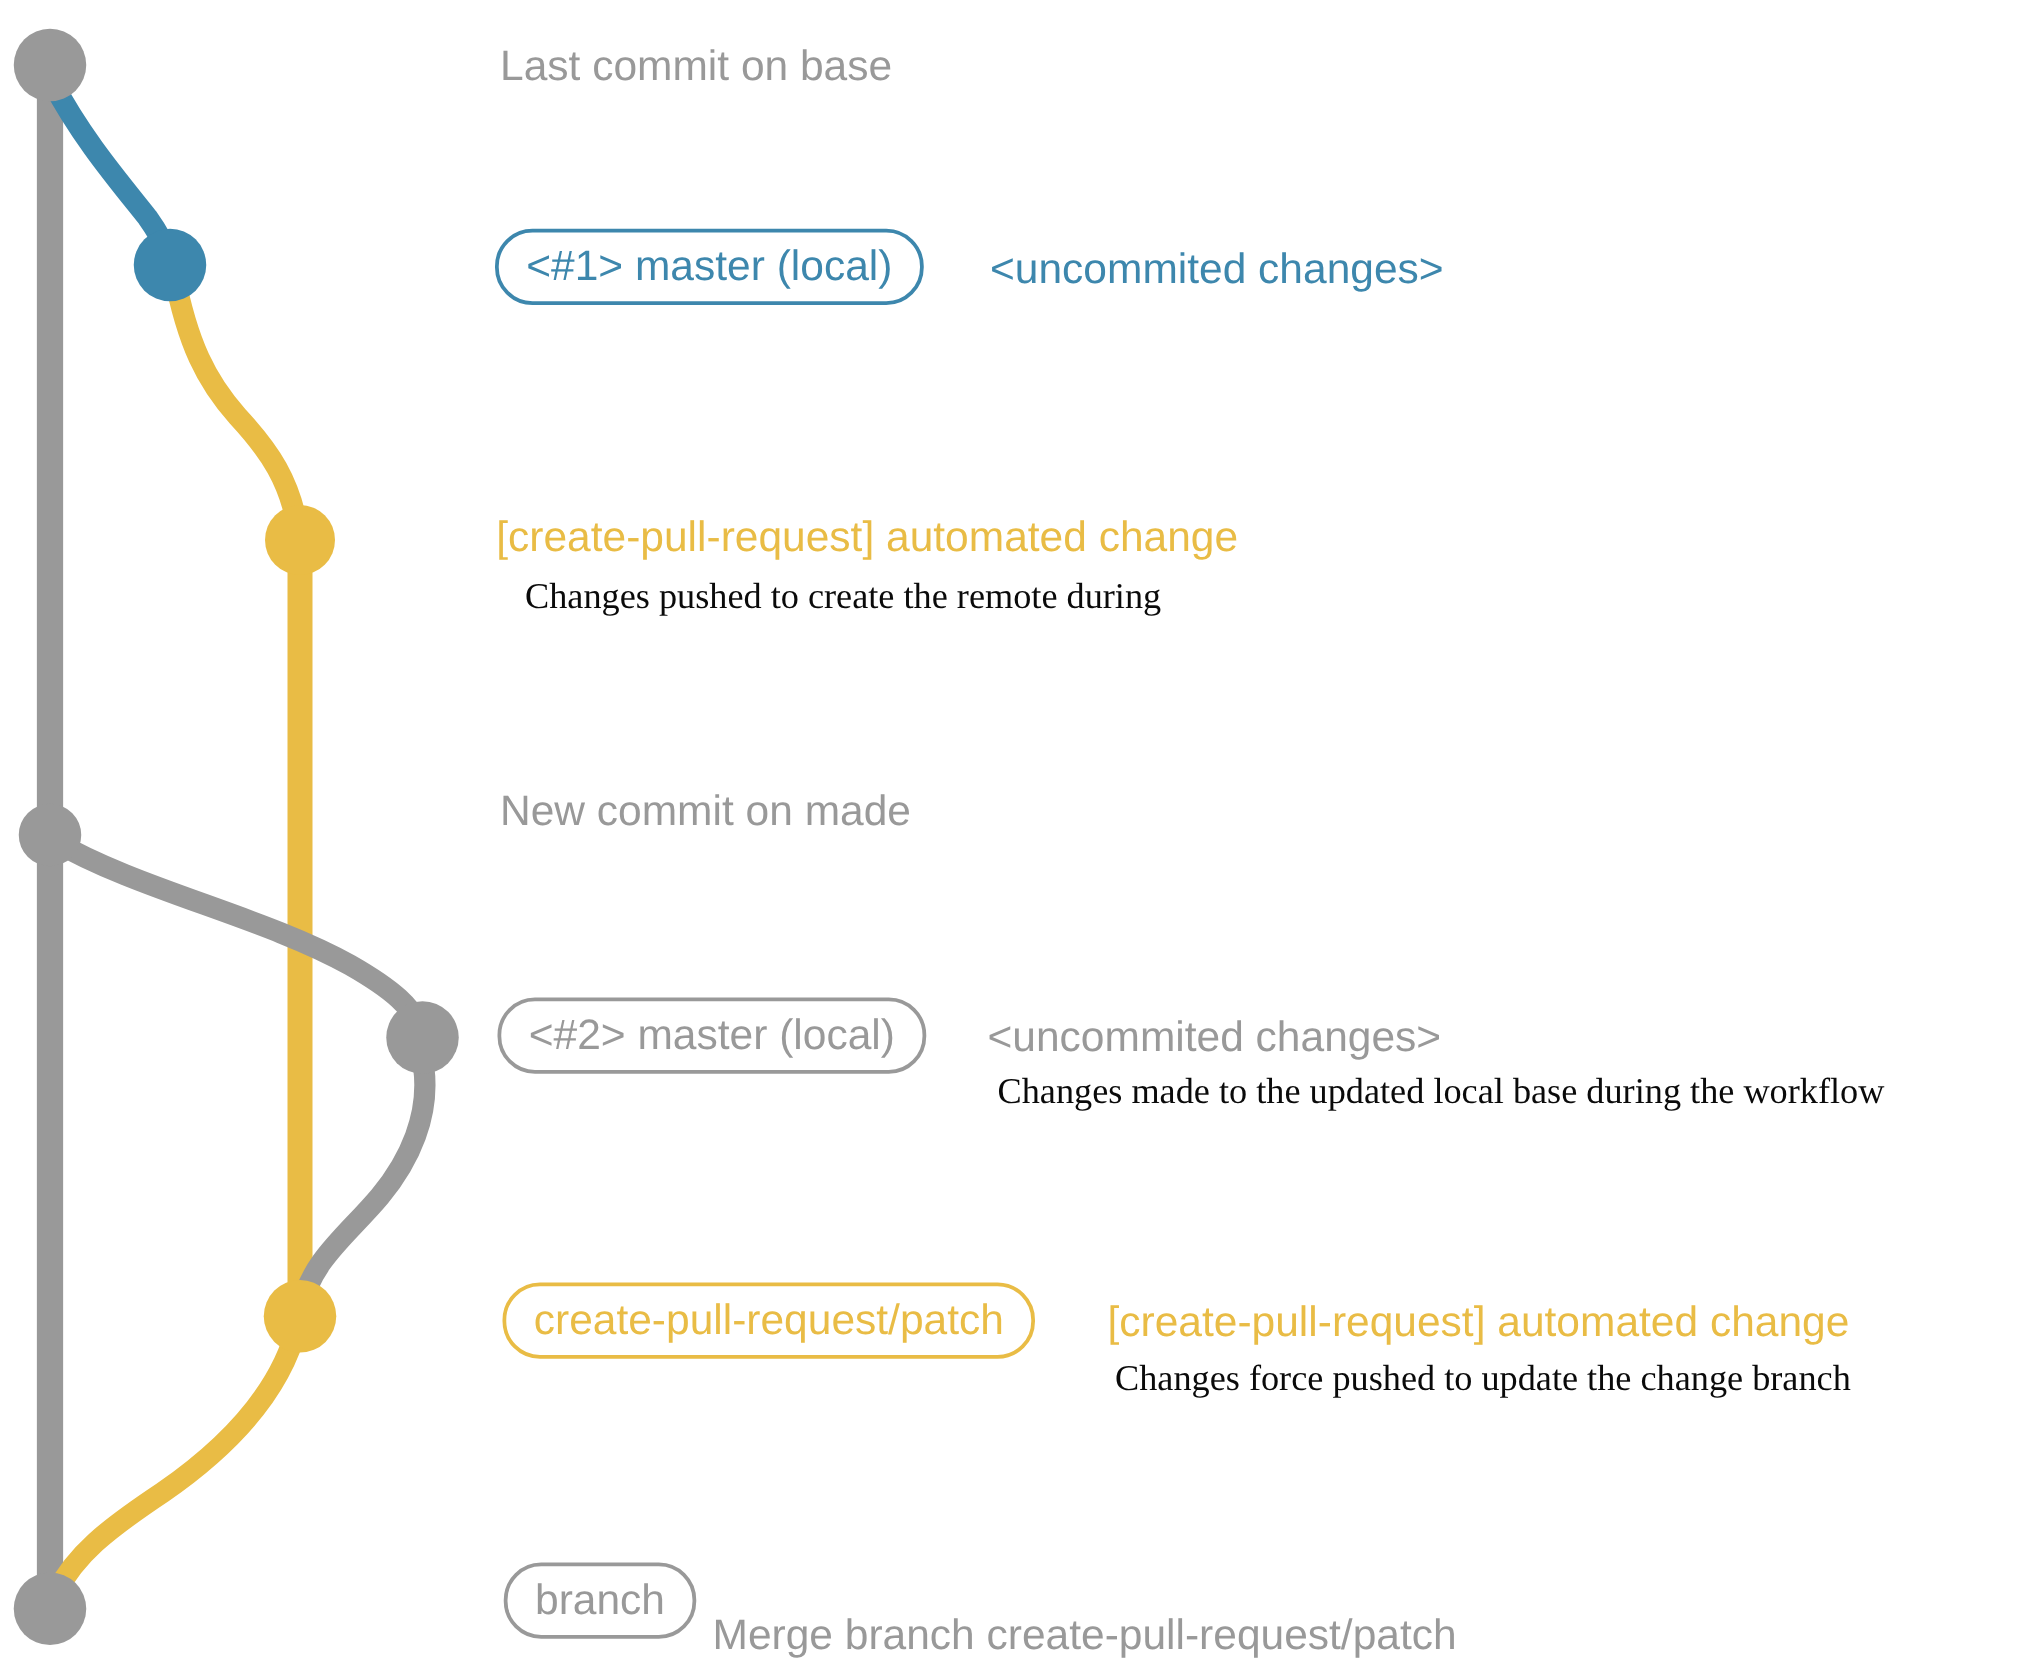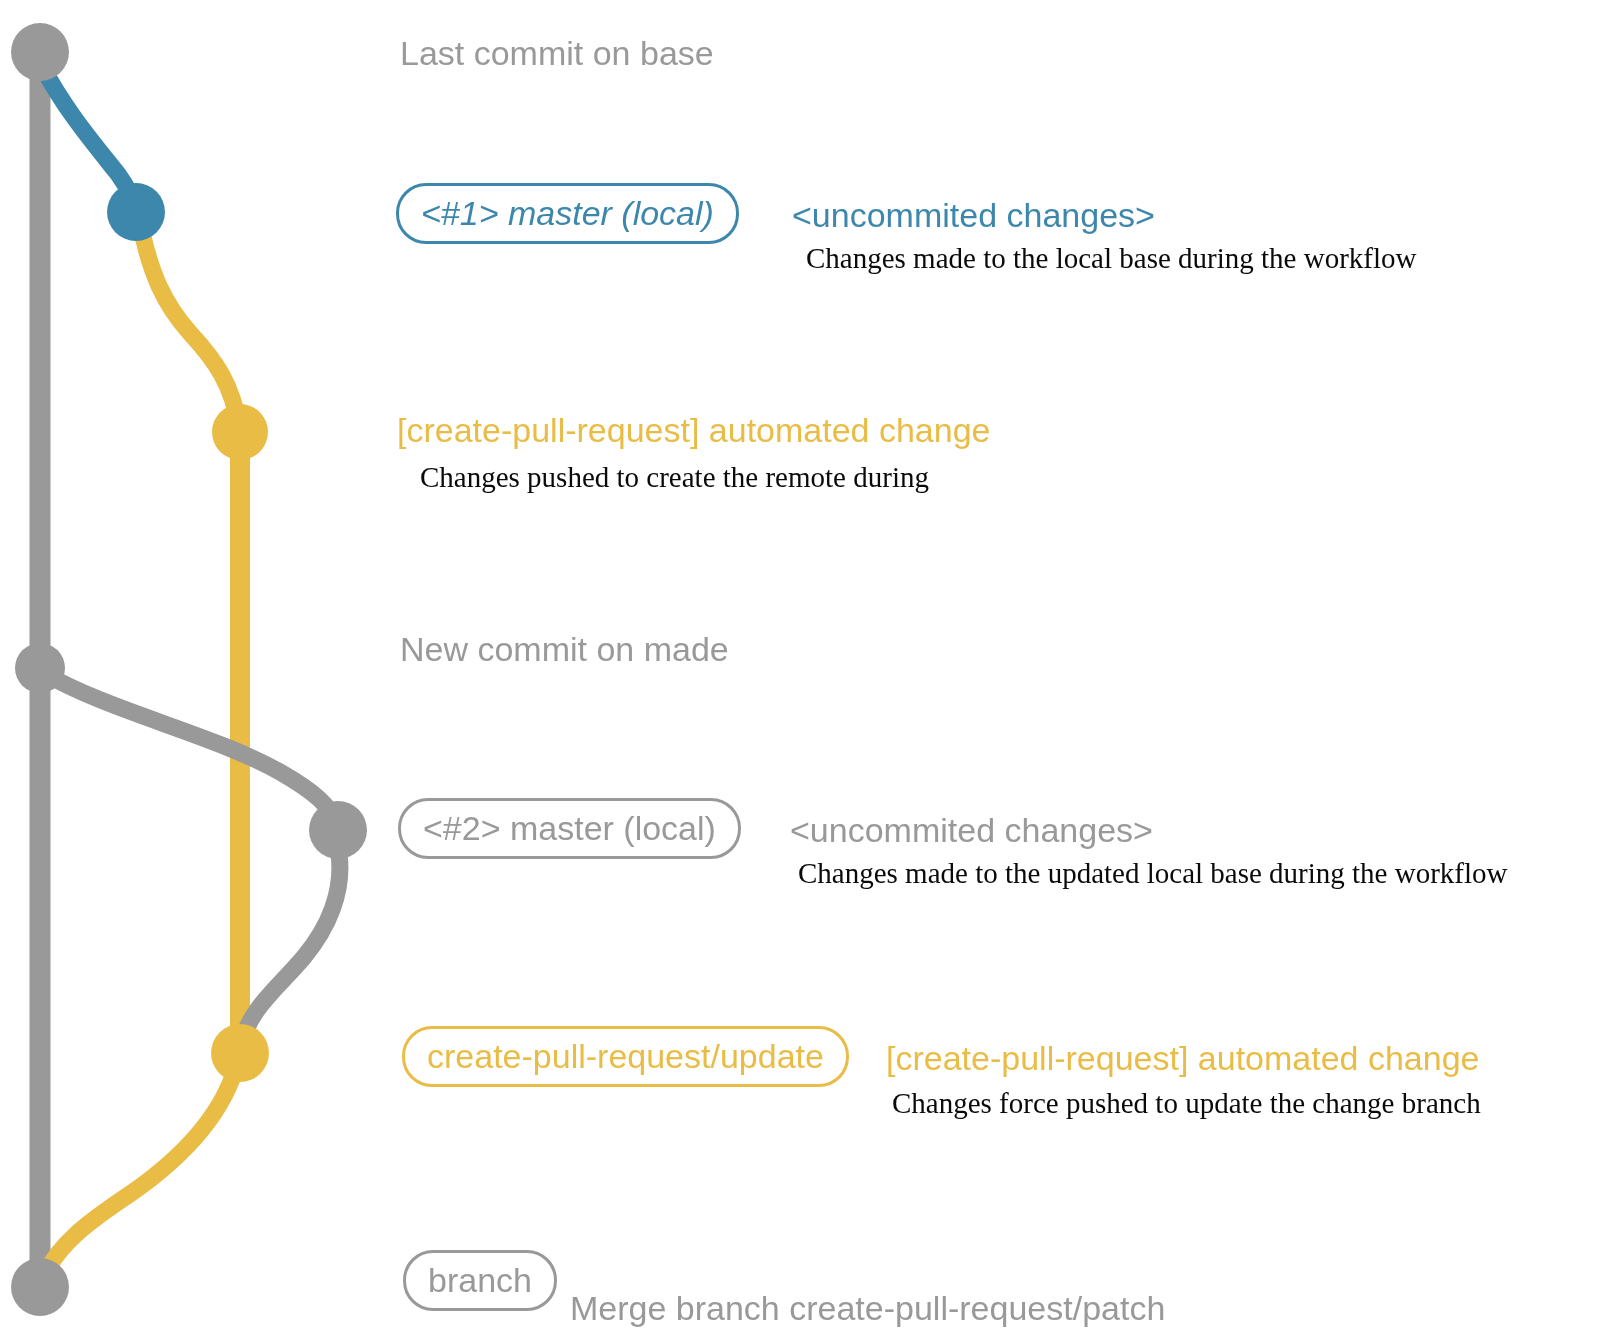--- a/index.html
+++ b/index.html
@@ -44,21 +44,21 @@
   }
   .tag-box {
     display: inline-block;
     border: 3px solid;
     border-radius: 30px;
     padding: 8px 22px;
     font-size: 34px;
     line-height: 1.15;
     background: transparent;
   }
-  .tag-blue   { border-color: var(--color-blue, #3d87ad);   color: var(--color-blue, #3d87ad); font-style: italic; }
+  .tag-blue   { border-color: var(--color-blue, #3d87ad);   color: var(--color-blue, #3d87ad); }
   .tag-gray   { border-color: var(--color-gray, #999999);   color: var(--color-gray, #999999); }
   .tag-yellow { border-color: var(--color-yellow, #e9bc45); color: var(--color-yellow, #e9bc45); }
 </style>
 </head>
 <body>
 
 <div id="stage">
 
   <svg id="git-graph" width="380" height="1344" viewBox="0 0 380 1344">
 
@@ -82,31 +82,30 @@
     <circle class="node-gray" cx="40" cy="668" r="25"></circle>
     <circle class="node-gray" cx="338" cy="830" r="29"></circle>
     <circle class="node-yellow" cx="240" cy="1053" r="29"></circle>
     <circle class="node-gray" cx="40" cy="1287" r="29"></circle>
   </svg>
 
   <div class="abs sans-lg gray-text" style="left:400px; top:34px;">Last commit on base</div>
 
   <div class="abs tag-box tag-blue" style="left:396px; top:183px;">&lt;#1&gt; master (local)</div>
   <div class="abs sans-lg blue-text" style="left:792px; top:196px;">&lt;uncommited changes&gt;</div>
-  <div class="abs desc" style="left:806px; top:242px;">Changes made to the local base during the workflow</div>
 
   <div class="abs sans-lg yellow-text" style="left:397px; top:411px;">[create-pull-request] automated change</div>
   <div class="abs desc" style="left:420px; top:461px;">Changes pushed to create the remote during</div>
 
   <div class="abs sans-lg gray-text" style="left:400px; top:630px;">New commit on made</div>
 
   <div class="abs tag-box tag-gray" style="left:398px; top:798px;">&lt;#2&gt; master (local)</div>
   <div class="abs sans-lg gray-text" style="left:790px; top:811px;">&lt;uncommited changes&gt;</div>
   <div class="abs desc" style="left:798px; top:857px;">Changes made to the updated local base during the workflow</div>
 
-  <div class="abs tag-box tag-yellow" style="left:402px; top:1026px;">create-pull-request/update</div>
+  <div class="abs tag-box tag-yellow" style="left:402px; top:1026px;">create-pull-request/patch</div>
   <div class="abs sans-lg yellow-text" style="left:886px; top:1039px;">[create-pull-request] automated change</div>
   <div class="abs desc" style="left:892px; top:1087px;">Changes force pushed to update the change branch</div>
 
   <div class="abs tag-box tag-gray" style="left:403px; top:1250px;">branch</div>
   <div class="abs sans-lg gray-text" style="left:570px; top:1289px;">Merge branch create-pull-request/patch</div>
 
 </div>
 
 </body></html>

